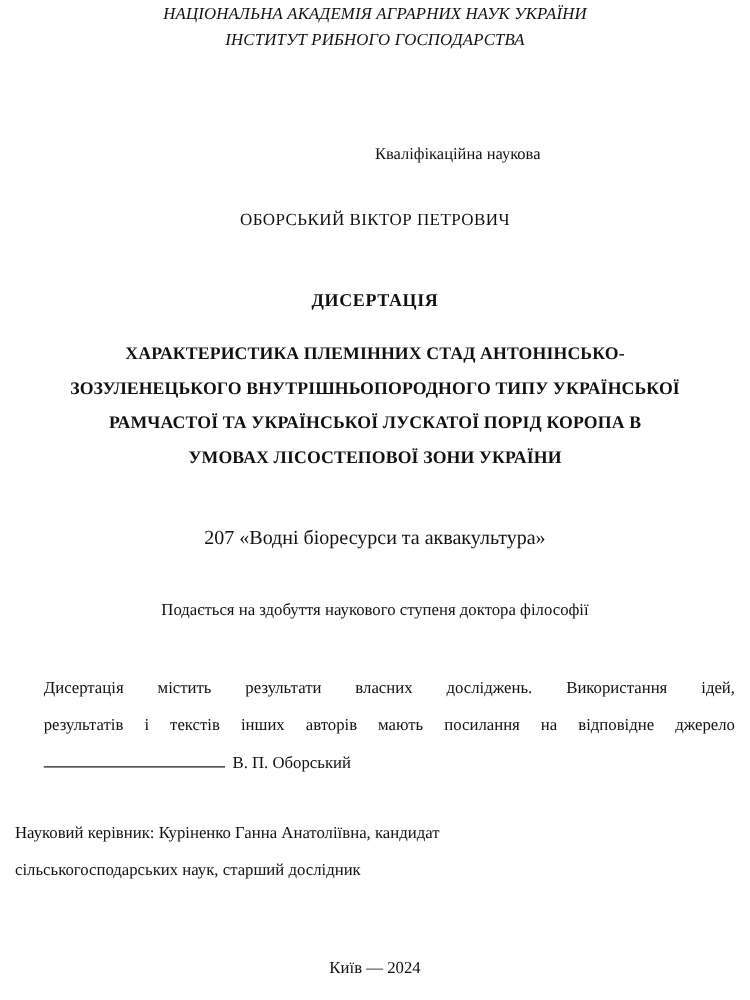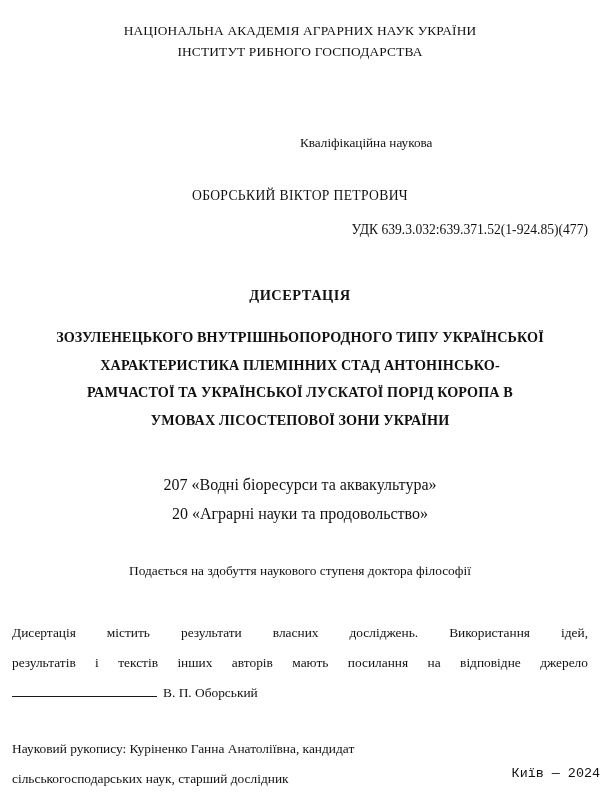--- a/index.html
+++ b/index.html
@@ -20,22 +20,23 @@
     position: relative;
     width: 600px;
     height: 800px;
     box-sizing: border-box;
     padding: 0;
   }
 
   
   .institution {
     margin: 0;
-    padding-top: 20px;
-    text-align: center;
+    padding-top: 0;
+    text-align: center;
+    font-style: italic;
   }
   .institution .line {
     font-size: 13.4px;
     line-height: 21px;
     letter-spacing: 0.15px;
     white-space: nowrap;
   }
 
   
   .qual-note {
@@ -108,20 +109,21 @@
   }
 
   
   .declaration {
     margin-top: 36px;
     padding: 0 12px;
     text-align: justify;
     text-align-last: justify;
     font-size: 13.4px;
     line-height: 30px;
+    margin-left: 23px;
   }
   .declaration .sig-row {
     text-align: right;
     text-align-last: left;
     white-space: nowrap;
   }
   .sig-line {
     display: inline-block;
     width: 145px;
     border-bottom: 1.3px solid #1a1a1a;
@@ -141,69 +143,66 @@
   .supervisor .last-line {
     text-align: left;
   }
 
   
   .footer {
     position: absolute;
     left: 0;
     right: 0;
     bottom: 16px;
-    text-align: right;
+    text-align: center;
     font-size: 13.4px;
     line-height: 20px;
-    font-family: Liberation Mono, monospace;
   }
 </style>
 </head>
 <body>
 
 <div class="page">
 
   <div class="institution">
     <div class="line">НАЦІОНАЛЬНА АКАДЕМІЯ АГРАРНИХ НАУК УКРАЇНИ</div>
     <div class="line">ІНСТИТУТ РИБНОГО ГОСПОДАРСТВА</div>
   </div>
 
   <div class="qual-note">
     <div class="line">Кваліфікаційна наукова</div>
   </div>
 
   <div class="author-block">
     <div class="author-name">ОБОРСЬКИЙ ВІКТОР ПЕТРОВИЧ</div>
   </div>
-  <div class="udk">УДК 639.3.032:639.371.52(1-924.85)(477)</div>
 
   <div class="doc-type">ДИСЕРТАЦІЯ</div>
 
   <div class="title">
+    <div class="tline">ХАРАКТЕРИСТИКА ПЛЕМІННИХ СТАД АНТОНІНСЬКО-</div>
     <div class="tline">ЗОЗУЛЕНЕЦЬКОГО ВНУТРІШНЬОПОРОДНОГО ТИПУ УКРАЇНСЬКОЇ</div>
-    <div class="tline">ХАРАКТЕРИСТИКА ПЛЕМІННИХ СТАД АНТОНІНСЬКО-</div>
     <div class="tline">РАМЧАСТОЇ ТА УКРАЇНСЬКОЇ ЛУСКАТОЇ ПОРІД КОРОПА В</div>
     <div class="tline">УМОВАХ ЛІСОСТЕПОВОЇ ЗОНИ УКРАЇНИ</div>
   </div>
 
   <div class="specialty">
     <div class="line">207 «Водні біоресурси та аквакультура»</div>
-    <div class="line">20 «Аграрні науки та продовольство»</div>
   </div>
 
   <div class="submitted">Подається на здобуття наукового ступеня доктора філософії</div>
 
   <div class="declaration">
     <div>Дисертація містить результати власних досліджень. Використання ідей,</div>
     <div>результатів і текстів інших авторів мають посилання на відповідне джерело</div>
     <div class="sig-row">
       <span class="sig-line"></span><span>В. П. Оборський</span>
     </div>
   </div>
 
   <div class="supervisor">
-    <div>Науковий рукопису: Куріненко Ганна Анатоліївна, кандидат</div>
+    <div>Науковий керівник: Куріненко Ганна Анатоліївна, кандидат</div>
     <div class="last-line">сільськогосподарських наук, старший дослідник</div>
   </div>
 
   <div class="footer">Київ — 2024</div>
 
 </div>
 
 </body></html>

